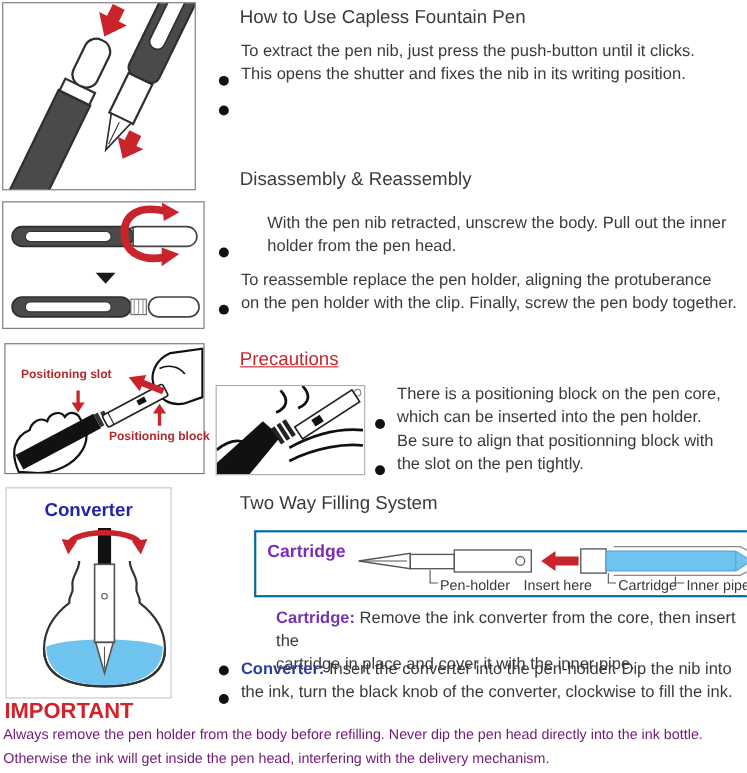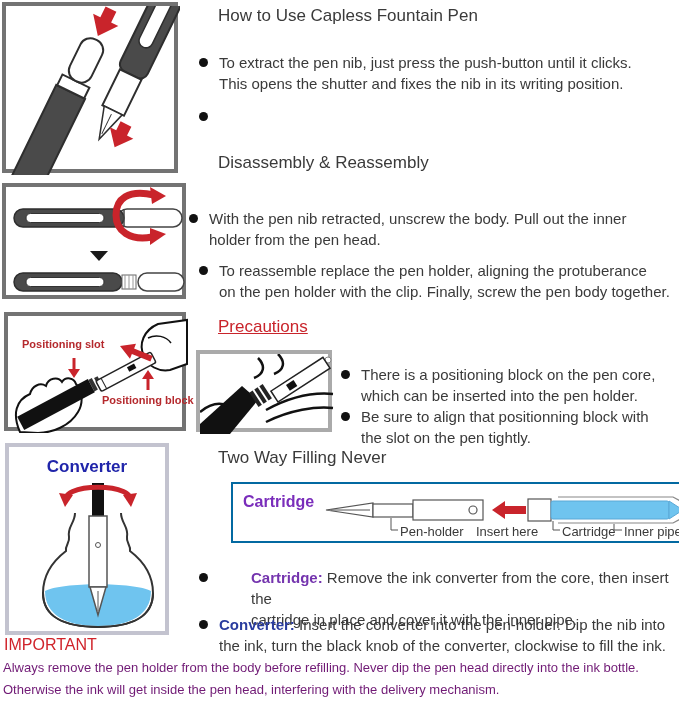--- a/index.html
+++ b/index.html
@@ -1,43 +1,43 @@
 <!DOCTYPE html>
 <html><head>
 <meta charset="utf-8">
 <style>
   html,body { margin:0; padding:0; background:#ffffff; }
   body { width:679px; height:703px; position:relative; overflow:hidden;
          font-family:"Liberation Sans", sans-serif; color:#3a3a3a; }
 
   .abs { position:absolute; }
 
-  .illus-box { position:absolute; background:#fff; border:4px solid #737373; box-sizing:border-box; }
+  .illus-box { position:absolute; background:#fff; border:1px solid #737373; box-sizing:border-box; }
 
   .heading { position:absolute; font-size:17px; line-height:26px; color:#3a3a3a; white-space:nowrap; }
   .heading.red { color:#c9242b;text-decoration:underline; }
 
-  .bullet-row { position:absolute; display:flex; align-items:flex-start;margin-top:16px; }
+  .bullet-row { position:absolute; display:flex; align-items:flex-end; }
   .dot { flex:none; width:9px; height:9px; border-radius:50%; background:#111; margin-top:6px; }
   .btxt { margin-left:11px; font-size:15px; line-height:21px; color:#3a3a3a; white-space:pre-line; }
   .btxt .lbl { font-weight:bold; }
   .lbl.purple { color:#7434ae; }
   .lbl.blue   { color:#2a3c9e; }
 
   .diagram-box { position:absolute; left:197px; top:482px; width:477px; height:61px;
                  border:2px solid #0369a1; background:#fff; box-sizing:border-box;margin-left:34px; }
   .diagram-label { position:absolute; left:10px; top:9px; font-size:16px; font-weight:bold; color:#7a2dbb; }
   .part-label { position:absolute; top:40px; font-size:13px; color:#3a3a3a; white-space:nowrap; }
 
   .pos-label { position:absolute; font-size:11px; font-weight:bold; color:#b5292d; white-space:nowrap; }
 
   .converter-title { position:absolute; left:0; right:0; top:10px; text-align:center;
                      font-size:17px; font-weight:bold; color:#2025aa; }
 
-  .important-title { position:absolute; left:4px; top:636px; font-size:16px; font-weight:normal; color:#d0232a; }
+  .important-title { position:absolute; left:4px; top:636px; font-size:20px; font-weight:bold; color:#d0232a; }
   .footer-line { position:absolute; left:3px; font-size:13px; color:#701a75; white-space:nowrap; }
 
   svg { display:block; }
 </style>
 </head>
 <body>
 
 <div class="illus-box" style="left:2px; top:2px; width:176px; height:171px;">
   <svg width="174" height="169" viewBox="0 0 174 169">
 
@@ -110,21 +110,21 @@
     </g>
     <line x1="66" y1="42" x2="66" y2="54" stroke="#c9242b" stroke-width="3"></line>
     <polygon points="60,53 72,53 66,62" fill="#c9242b"></polygon>
     <line x1="140" y1="74" x2="140" y2="62" stroke="#c9242b" stroke-width="3"></line>
     <polygon points="134,63 146,63 140,54" fill="#c9242b"></polygon>
   </svg>
   <span class="pos-label" style="left:14px; top:22px;">Positioning slot</span>
   <span class="pos-label" style="left:94px; top:78px;">Positioning block</span>
 </div>
 
-<div class="illus-box" style="left:5px; top:443px; width:164px; height:192px; border-color:#c3c3cf;">
+<div class="illus-box" style="left:5px; top:443px; width:151px; height:192px; border-color:#c3c3cf;">
   <span class="converter-title">Converter</span>
   <svg class="abs" style="left:0; top:32px;" width="178" height="158" viewBox="0 0 178 158">
 
     <path d="M 66 34 C 66 44 58 48 60 58 C 61 64 56 66 57 72 C 44 82 34 96 34 114 C 34 138 56 148 89 148 C 122 148 144 138 144 114 C 144 96 134 82 121 72 C 122 66 117 64 118 58 C 120 48 112 44 112 34" fill="#fff" stroke="#333" stroke-width="2"></path>
 
     <path d="M 36 112 C 52 103 126 103 142 112 C 142 136 121 147 89 147 C 57 147 36 136 36 112 Z" fill="#6fc4ef"></path>
     <path d="M 34 114 C 34 138 56 148 89 148 C 122 148 144 138 144 114" fill="none" stroke="#333" stroke-width="2"></path>
 
     <rect x="83" y="4" width="12" height="33" fill="#111"></rect>
     <rect x="80" y="37" width="18" height="71" fill="#fff" stroke="#555" stroke-width="1.5"></rect>
@@ -144,21 +144,21 @@
   <span class="dot"></span>
   <span class="btxt">To extract the pen nib, just press the push-button until it clicks.
 This opens the shutter and fixes the nib in its writing position.</span>
 </div>
 <div class="bullet-row" style="left:199px; top:90px; width:470px;">
   <span class="dot"></span>
 </div>
 
 <div class="heading" style="left:218px; top:150px;">Disassembly &amp; Reassembly</div>
 
-<div class="bullet-row" style="left:189px; top:192px; width:470px;">
+<div class="bullet-row" style="left:199px; top:192px; width:470px;gap:24px;">
   <span class="dot"></span>
   <span class="btxt">With the pen nib retracted, unscrew the body. Pull out the inner
 holder from the pen head.</span>
 </div>
 <div class="bullet-row" style="left:199px; top:244px; width:475px;">
   <span class="dot"></span>
   <span class="btxt">To reassemble replace the pen holder, aligning the protuberance
 on the pen holder with the clip. Finally, screw the pen body together.</span>
 </div>
 
@@ -193,21 +193,21 @@
   <span class="dot"></span>
   <span class="btxt">There is a positioning block on the pen core,
 which can be inserted into the pen holder.</span>
 </div>
 <div class="bullet-row" style="left:341px; top:390px; width:330px;">
   <span class="dot"></span>
   <span class="btxt">Be sure to align that positionning block with
 the slot on the pen tightly.</span>
 </div>
 
-<div class="heading" style="left:218px; top:445px;">Two Way Filling Never</div>
+<div class="heading" style="left:218px; top:445px;">Two Way Filling System</div>
 
 <div class="diagram-box">
   <svg class="abs" style="left:0; top:0;" width="475" height="59" viewBox="0 0 475 59">
 
     <polygon points="93,26 140,19 140,33" fill="#fff" stroke="#555" stroke-width="1.2"></polygon>
     <line x1="98" y1="26" x2="137" y2="26" stroke="#555" stroke-width="1"></line>
     <rect x="140" y="20" width="40" height="13" fill="#fff" stroke="#555" stroke-width="1.2"></rect>
     <rect x="180" y="16" width="70" height="20" fill="#fff" stroke="#555" stroke-width="1.2"></rect>
     <circle cx="240" cy="26" r="4" fill="#fff" stroke="#555" stroke-width="1.2"></circle>
 

